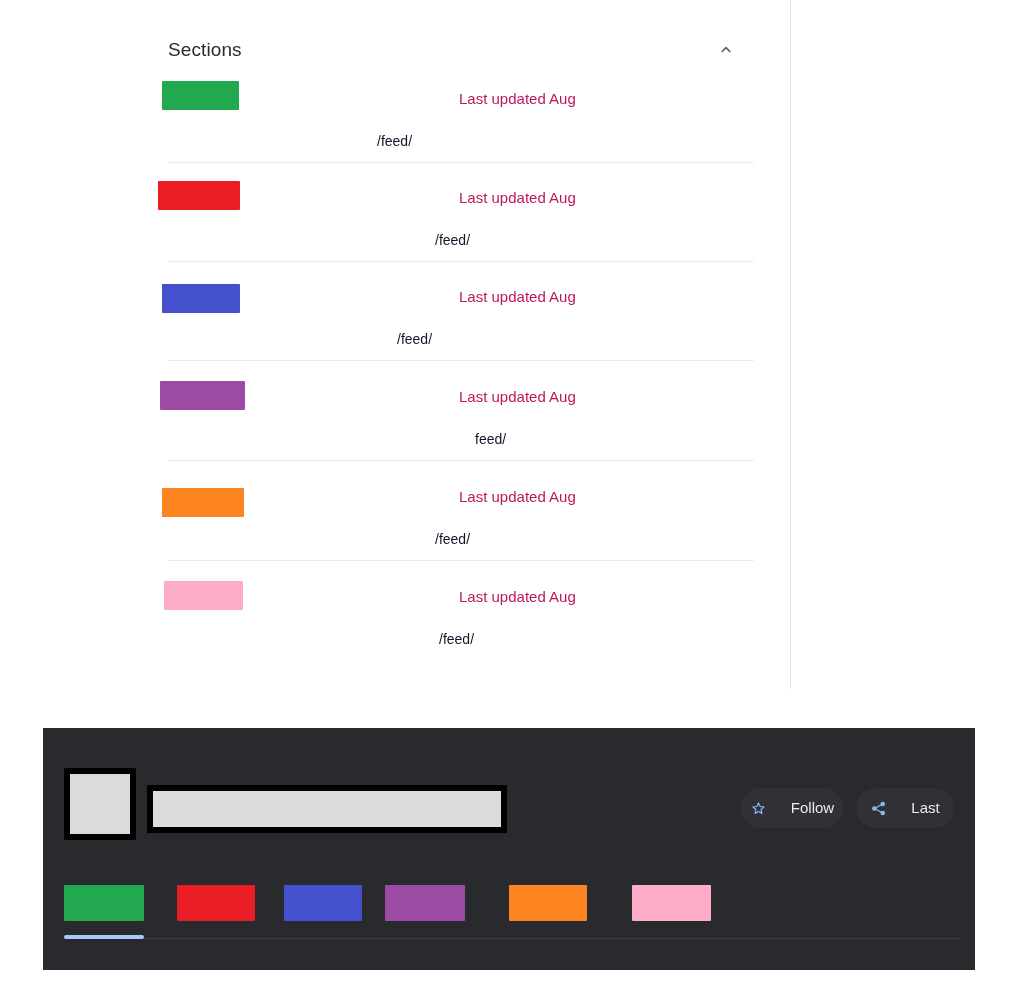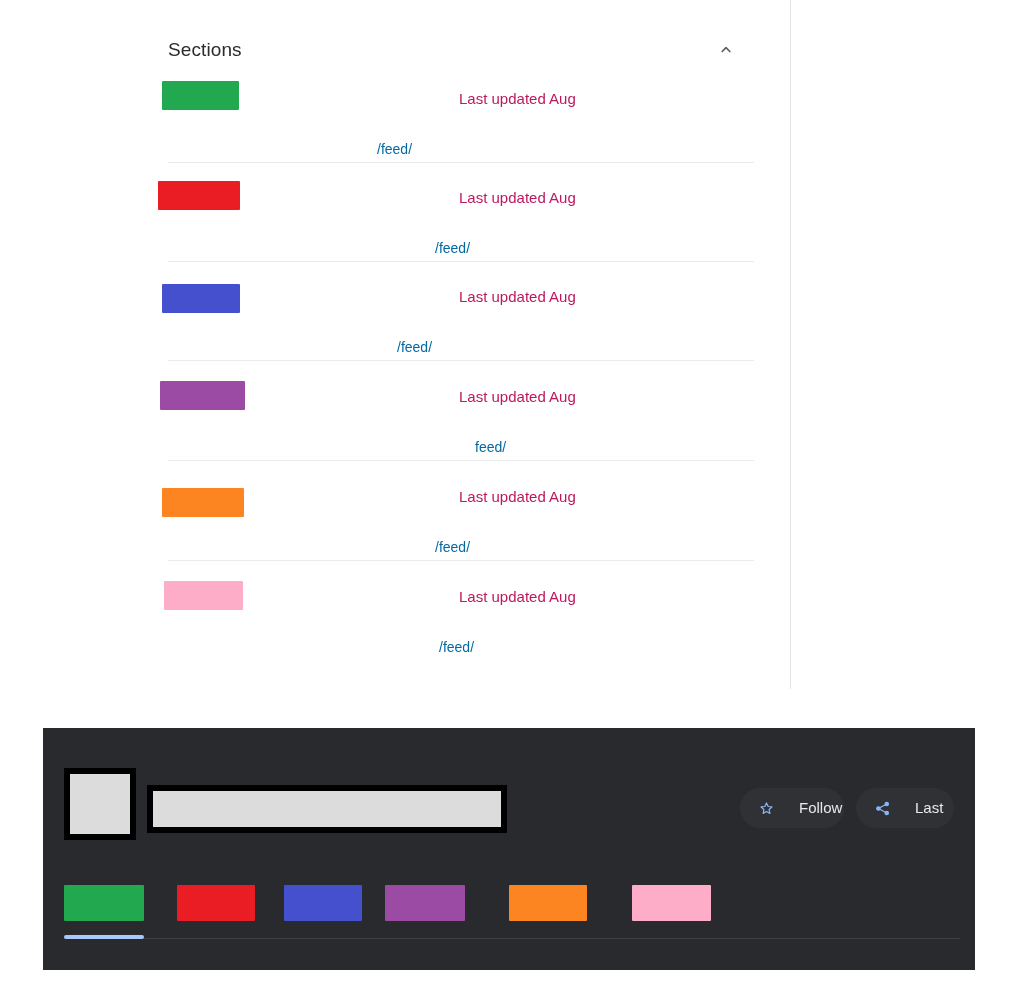--- a/index.html
+++ b/index.html
@@ -78,24 +78,23 @@
   .row-updated {
     position: absolute;
     font-size: 15px;
     color: #be185d;
     white-space: nowrap;
     line-height: 20px;
   }
   .row-path {
     position: absolute;
     font-size: 14px;
-    color: #0369a1;
+    color: #0f172a;
     white-space: nowrap;
     line-height: 18px;
-    margin-top: 8px;
   }
   .row-separator {
     position: absolute;
     left: 168px;
     width: 586px;
     height: 1px;
     background: #ebebeb;
   }
 
   
@@ -130,20 +129,21 @@
   }
 
   .pill-button {
     position: absolute;
     top: 60px;
     height: 40px;
     border-radius: 20px;
     background: #303134;
     display: flex;
     align-items: center;
+    justify-content: center;
     gap: 24px;
     cursor: pointer;
     padding: 0 18px;
     box-sizing: border-box;
   }
   .pill-label {
     font-size: 15px;
     color: #e8eaed;
     line-height: 18px;
     white-space: nowrap;

